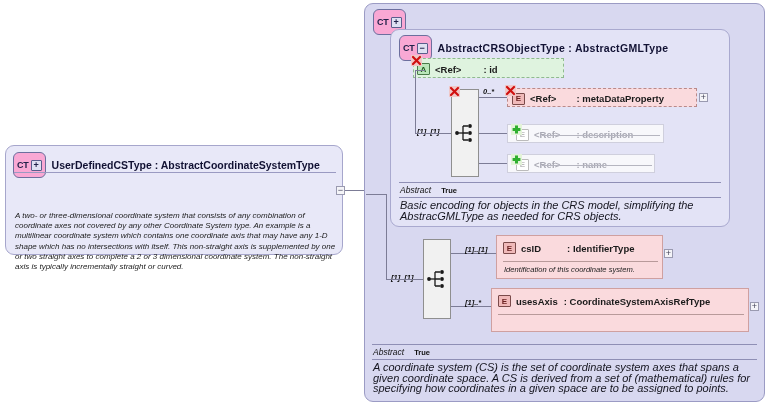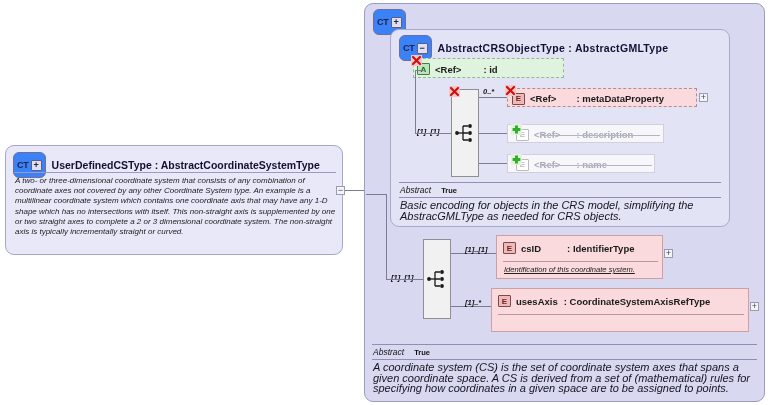--- a/index.html
+++ b/index.html
@@ -4,21 +4,21 @@
 <style>
   html,body{margin:0;padding:0;background:#ffffff;}
   body{width:769px;height:405px;position:relative;overflow:hidden;
        font-family:"Liberation Sans","DejaVu Sans",sans-serif;}
 
   
   .abs{position:absolute;}
 
   
   .ct-badge{display:inline-flex;align-items:center;gap:2px;
-     background:#3b82f6;border:1px solid #6c6f9e;border-radius:6px;
+     background:#f9a8d4;border:1px solid #6c6f9e;border-radius:6px;
      padding:12px 3px;height:13px;box-sizing:border-box;vertical-align:middle;}
   .ct-badge .ct-txt{font-size:9px;font-weight:bold;color:#22224a;line-height:11px;
      letter-spacing:-.2px;font-family:"Liberation Sans",sans-serif;}
   .ct-badge .ct-sq{width:9px;height:9px;border:1px solid #5a5d8c;background:#dfe0f2;
      display:flex;align-items:center;justify-content:center;font-size:9px;
      line-height:7px;color:#22224a;font-weight:bold;border-radius:1px;}
 
   
   .type-panel{background:#d8d8f0;border:1px solid #9b9bc4;border-radius:9px;
      box-sizing:border-box;}
@@ -26,21 +26,21 @@
      letter-spacing:.3px;white-space:nowrap;}
 
   .inner-panel{background:#e3e3f6;border:1px solid #a9a9cf;border-radius:9px;
      box-sizing:border-box;}
 
   
   .doc-box{background:#e8e8f8;border:1px solid #a6a6cc;border-radius:9px;
      box-sizing:border-box;}
   .doc-box .dtitle{font-size:10.5px;font-weight:bold;color:#111133;white-space:nowrap;}
   .doc-box .dsep{height:1px;background:#9a9ac2;}
-  .doc-box .dtext{font-size:8px;font-style:italic;color:#1b1b1b;line-height:10.2px;}
+  .doc-box .dtext{font-size:8px;font-style:italic;color:#1b1b1b;line-height:10.2px;margin-top:35px;}
 
   
   .sep-line{height:1px;background:#8f8fb5;}
   .abstract-row{font-size:8.5px;color:#111;}
   .abstract-row .lbl{font-style:italic;}
   .abstract-row .val{font-weight:bold;margin-left:10px;font-size:7.5px;}
   .footer-text{font-size:11px;font-style:italic;color:#15151f;line-height:10.5px;}
 
   
   .node{box-sizing:border-box;position:absolute;}
@@ -245,21 +245,21 @@
   <div class="ln h" style="left:86px;top:302px;width:45px;"></div>
 
   <div class="card" style="left:100px;top:241px;">[1]..[1]</div>
   <div class="node el-pink solid" style="left:131px;top:231px;width:167px;height:44px;">
     <div class="nrow" style="height:24px;padding-left:6px;">
       <span class="badge">E</span>
       <span class="ntext">csID</span>
       <span class="ntext" style="margin-left:26px;">: IdentifierType</span>
     </div>
     <div class="abs" style="left:6px;top:25px;width:155px;height:1px;background:#b89a9a;"></div>
-    <div class="ndoc abs" style="left:7px;top:29px;text-decoration:underline;">Identification of this coordinate system.</div>
+    <div class="ndoc abs" style="left:7px;top:29px;">Identification of this coordinate system.</div>
   </div>
   <div class="expander" style="left:299px;top:245px;">+</div>
 
   <div class="card" style="left:100px;top:294px;">[1]..*</div>
   <div class="node el-pink solid" style="left:126px;top:284px;width:258px;height:44px;">
     <div class="nrow" style="height:24px;padding-left:6px;">
       <span class="badge">E</span>
       <span class="ntext">usesAxis</span>
       <span class="ntext" style="margin-left:6px;">: CoordinateSystemAxisRefType</span>
     </div>

